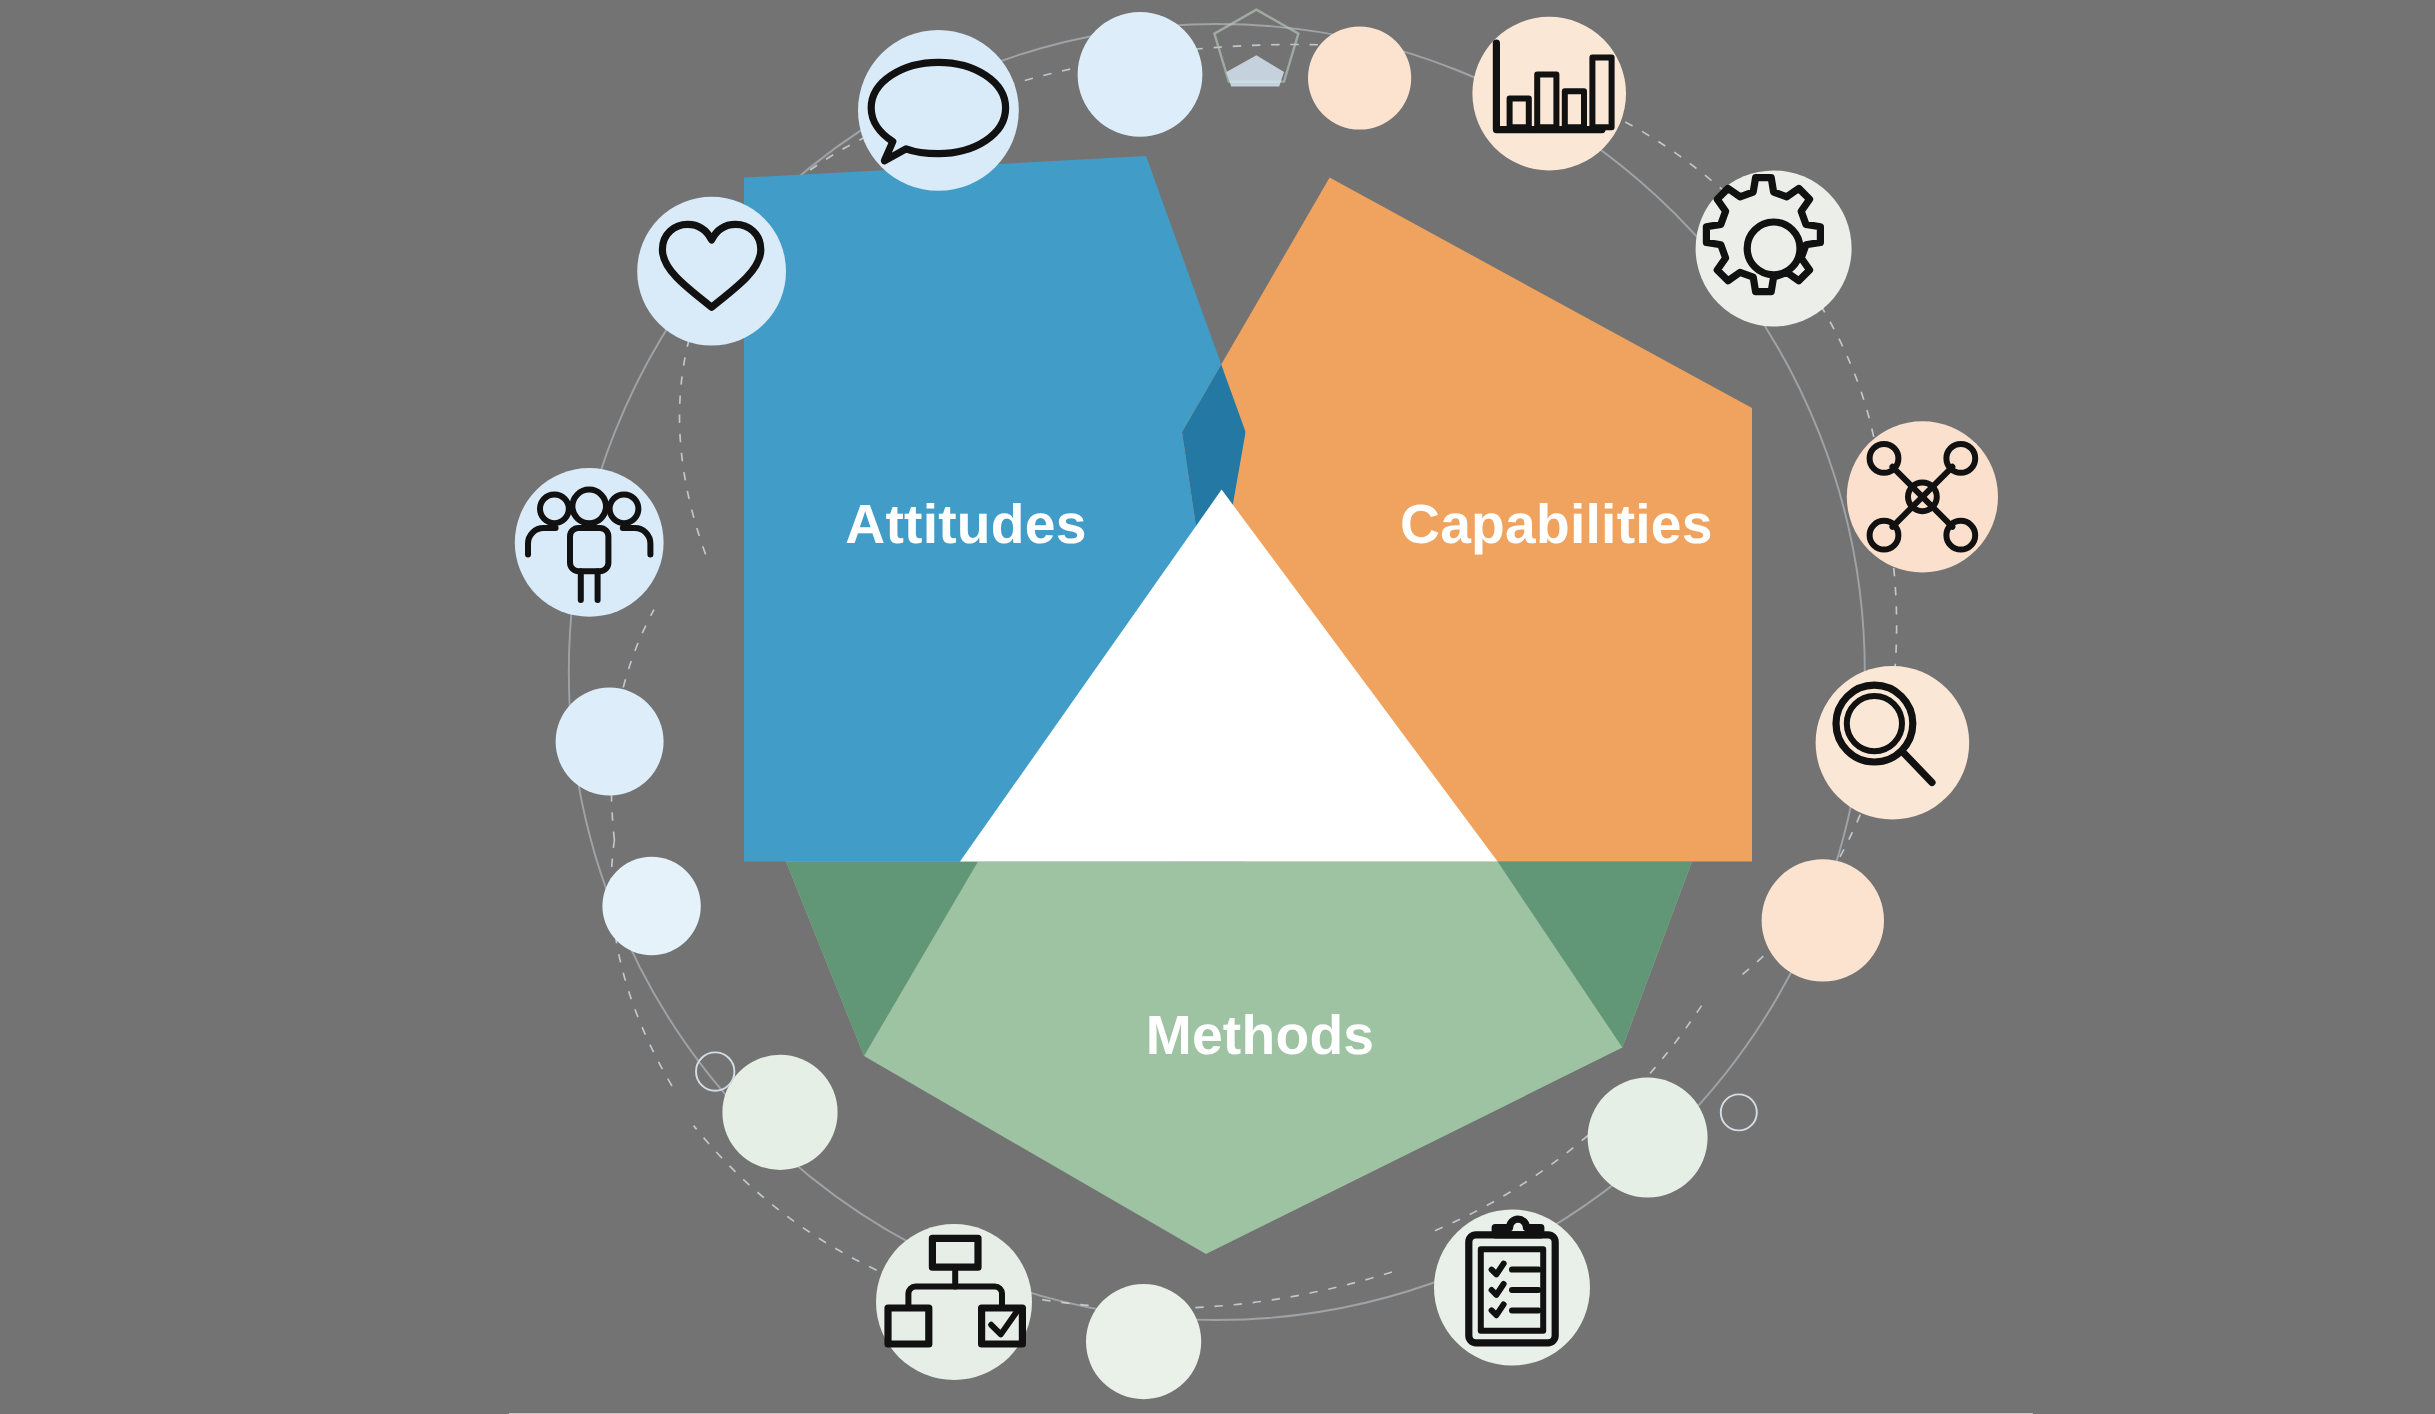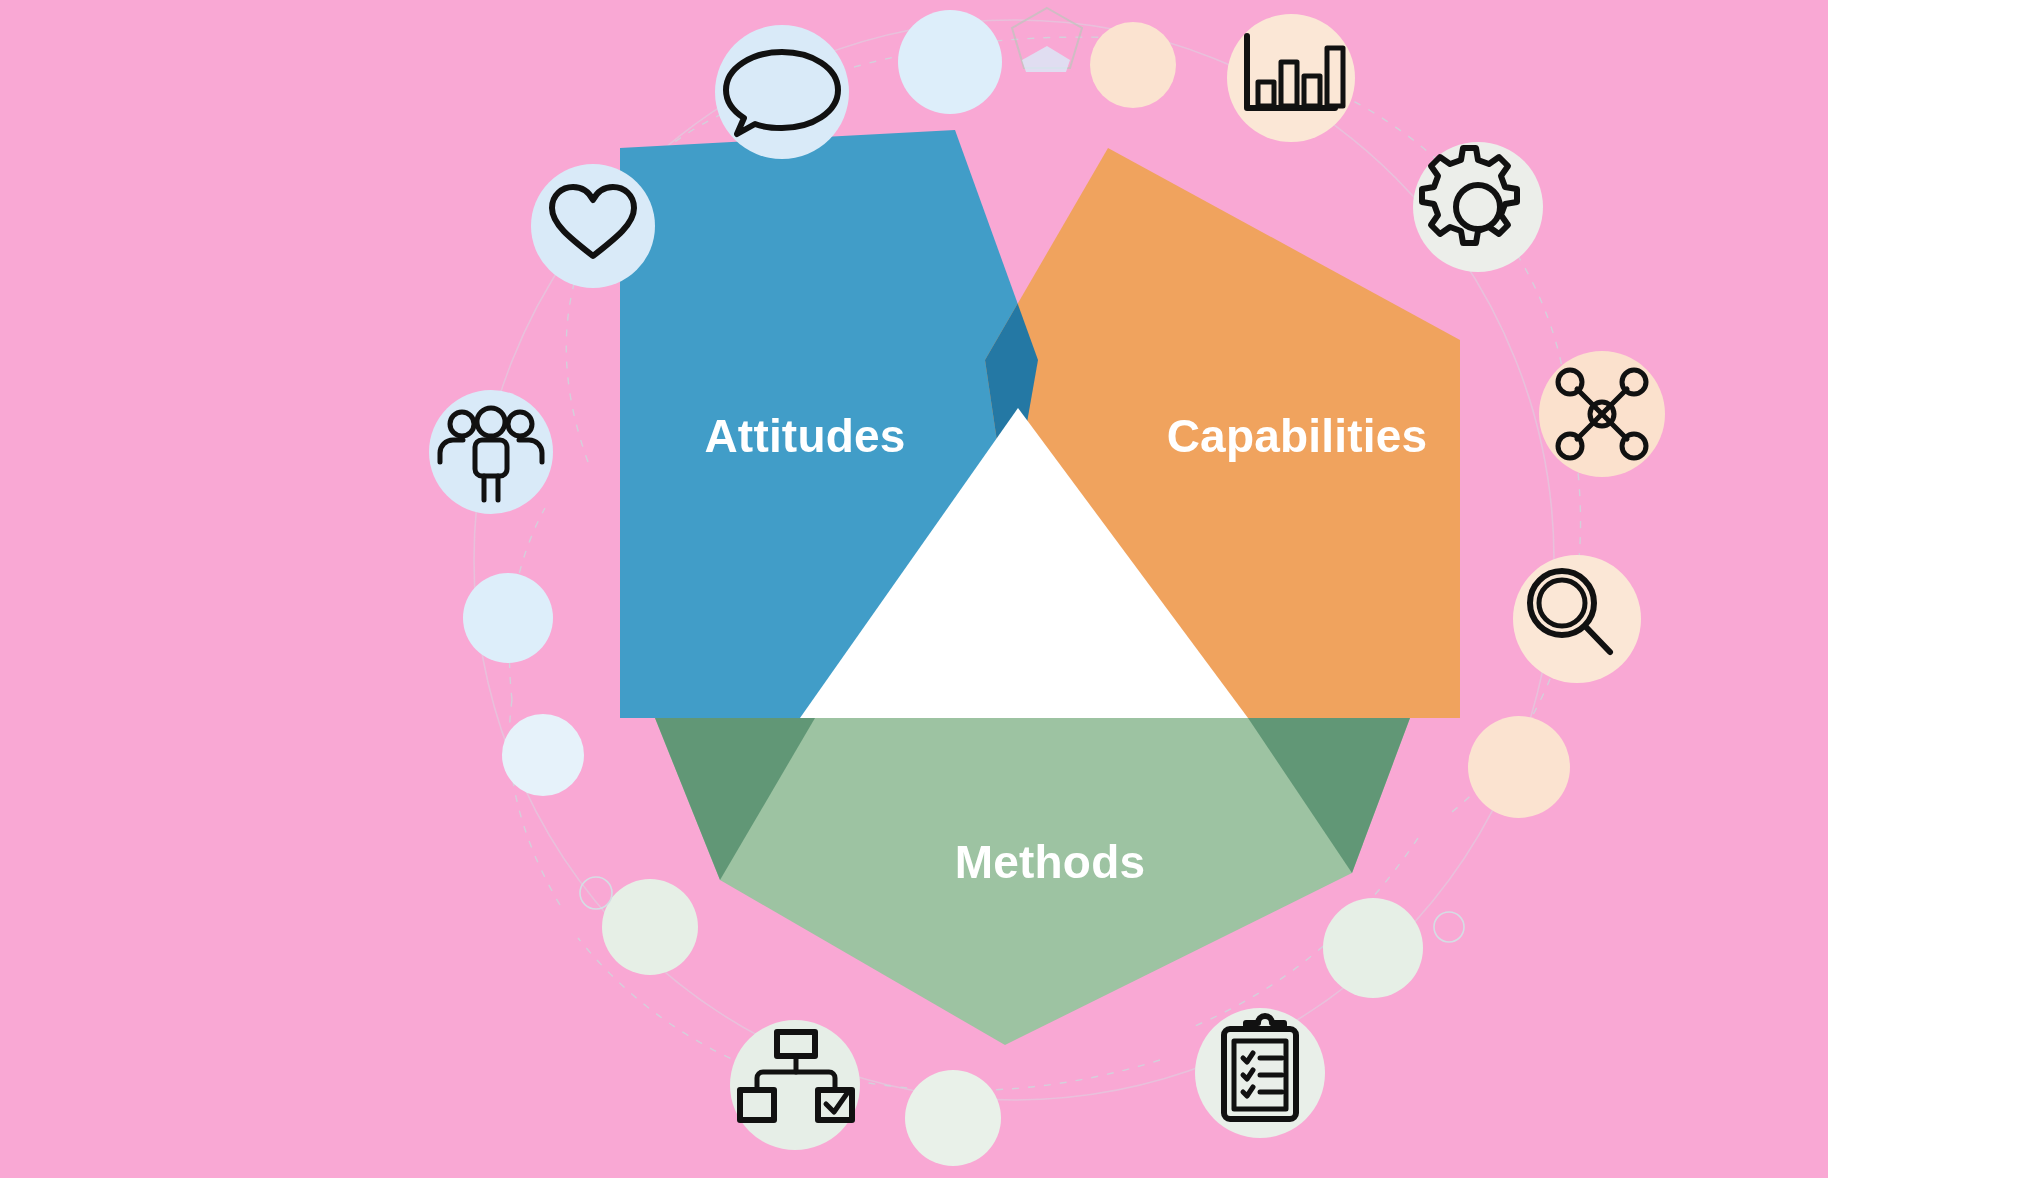--- a/index.html
+++ b/index.html
@@ -8,23 +8,23 @@
     background: #ffffff;
   }
   body {
     width: 2029px;
     height: 1178px;
     font-family: "Liberation Sans", sans-serif;
     overflow: hidden;
   }
   #stage {
     position: relative;
-    width: 1828px;
+    width: 2029px;
     height: 1178px;
-    background: #f9a8d4;
+    background: #737373;
   }
   #diagram {
     position: absolute;
     left: 0;
     top: 0;
     width: 2029px;
     height: 1178px;
     display: block;
   }
   .pillar-label {

